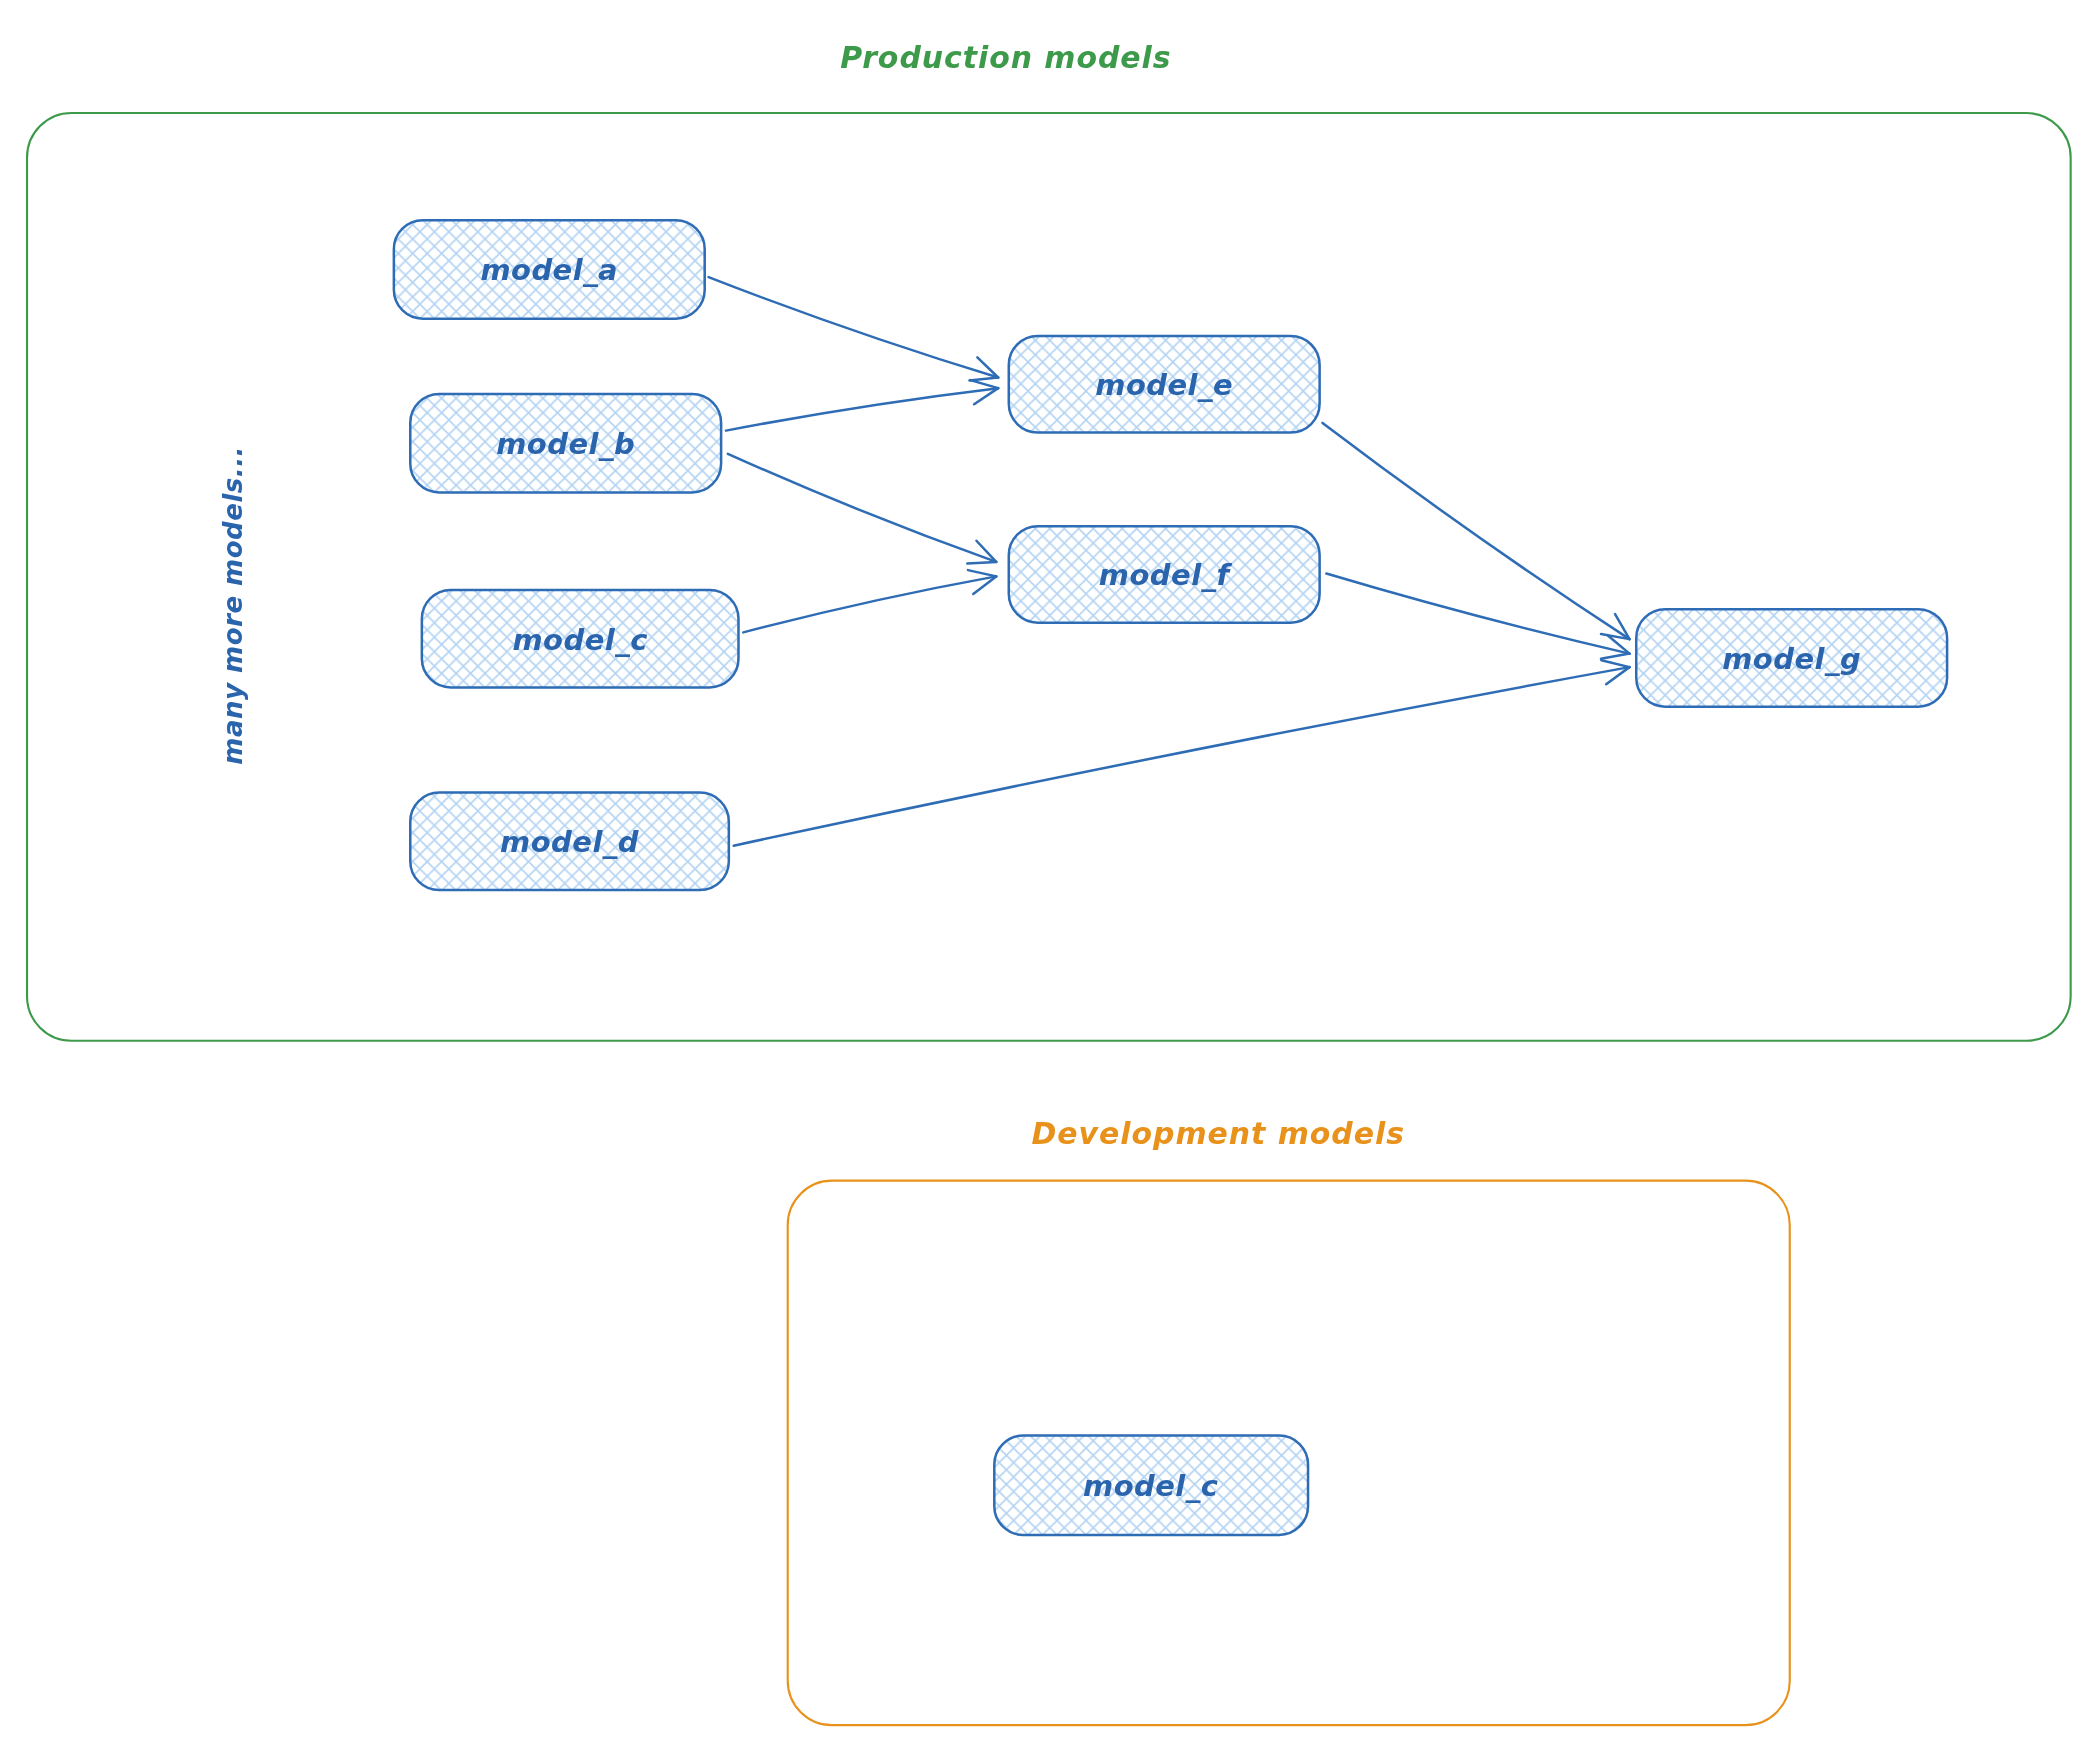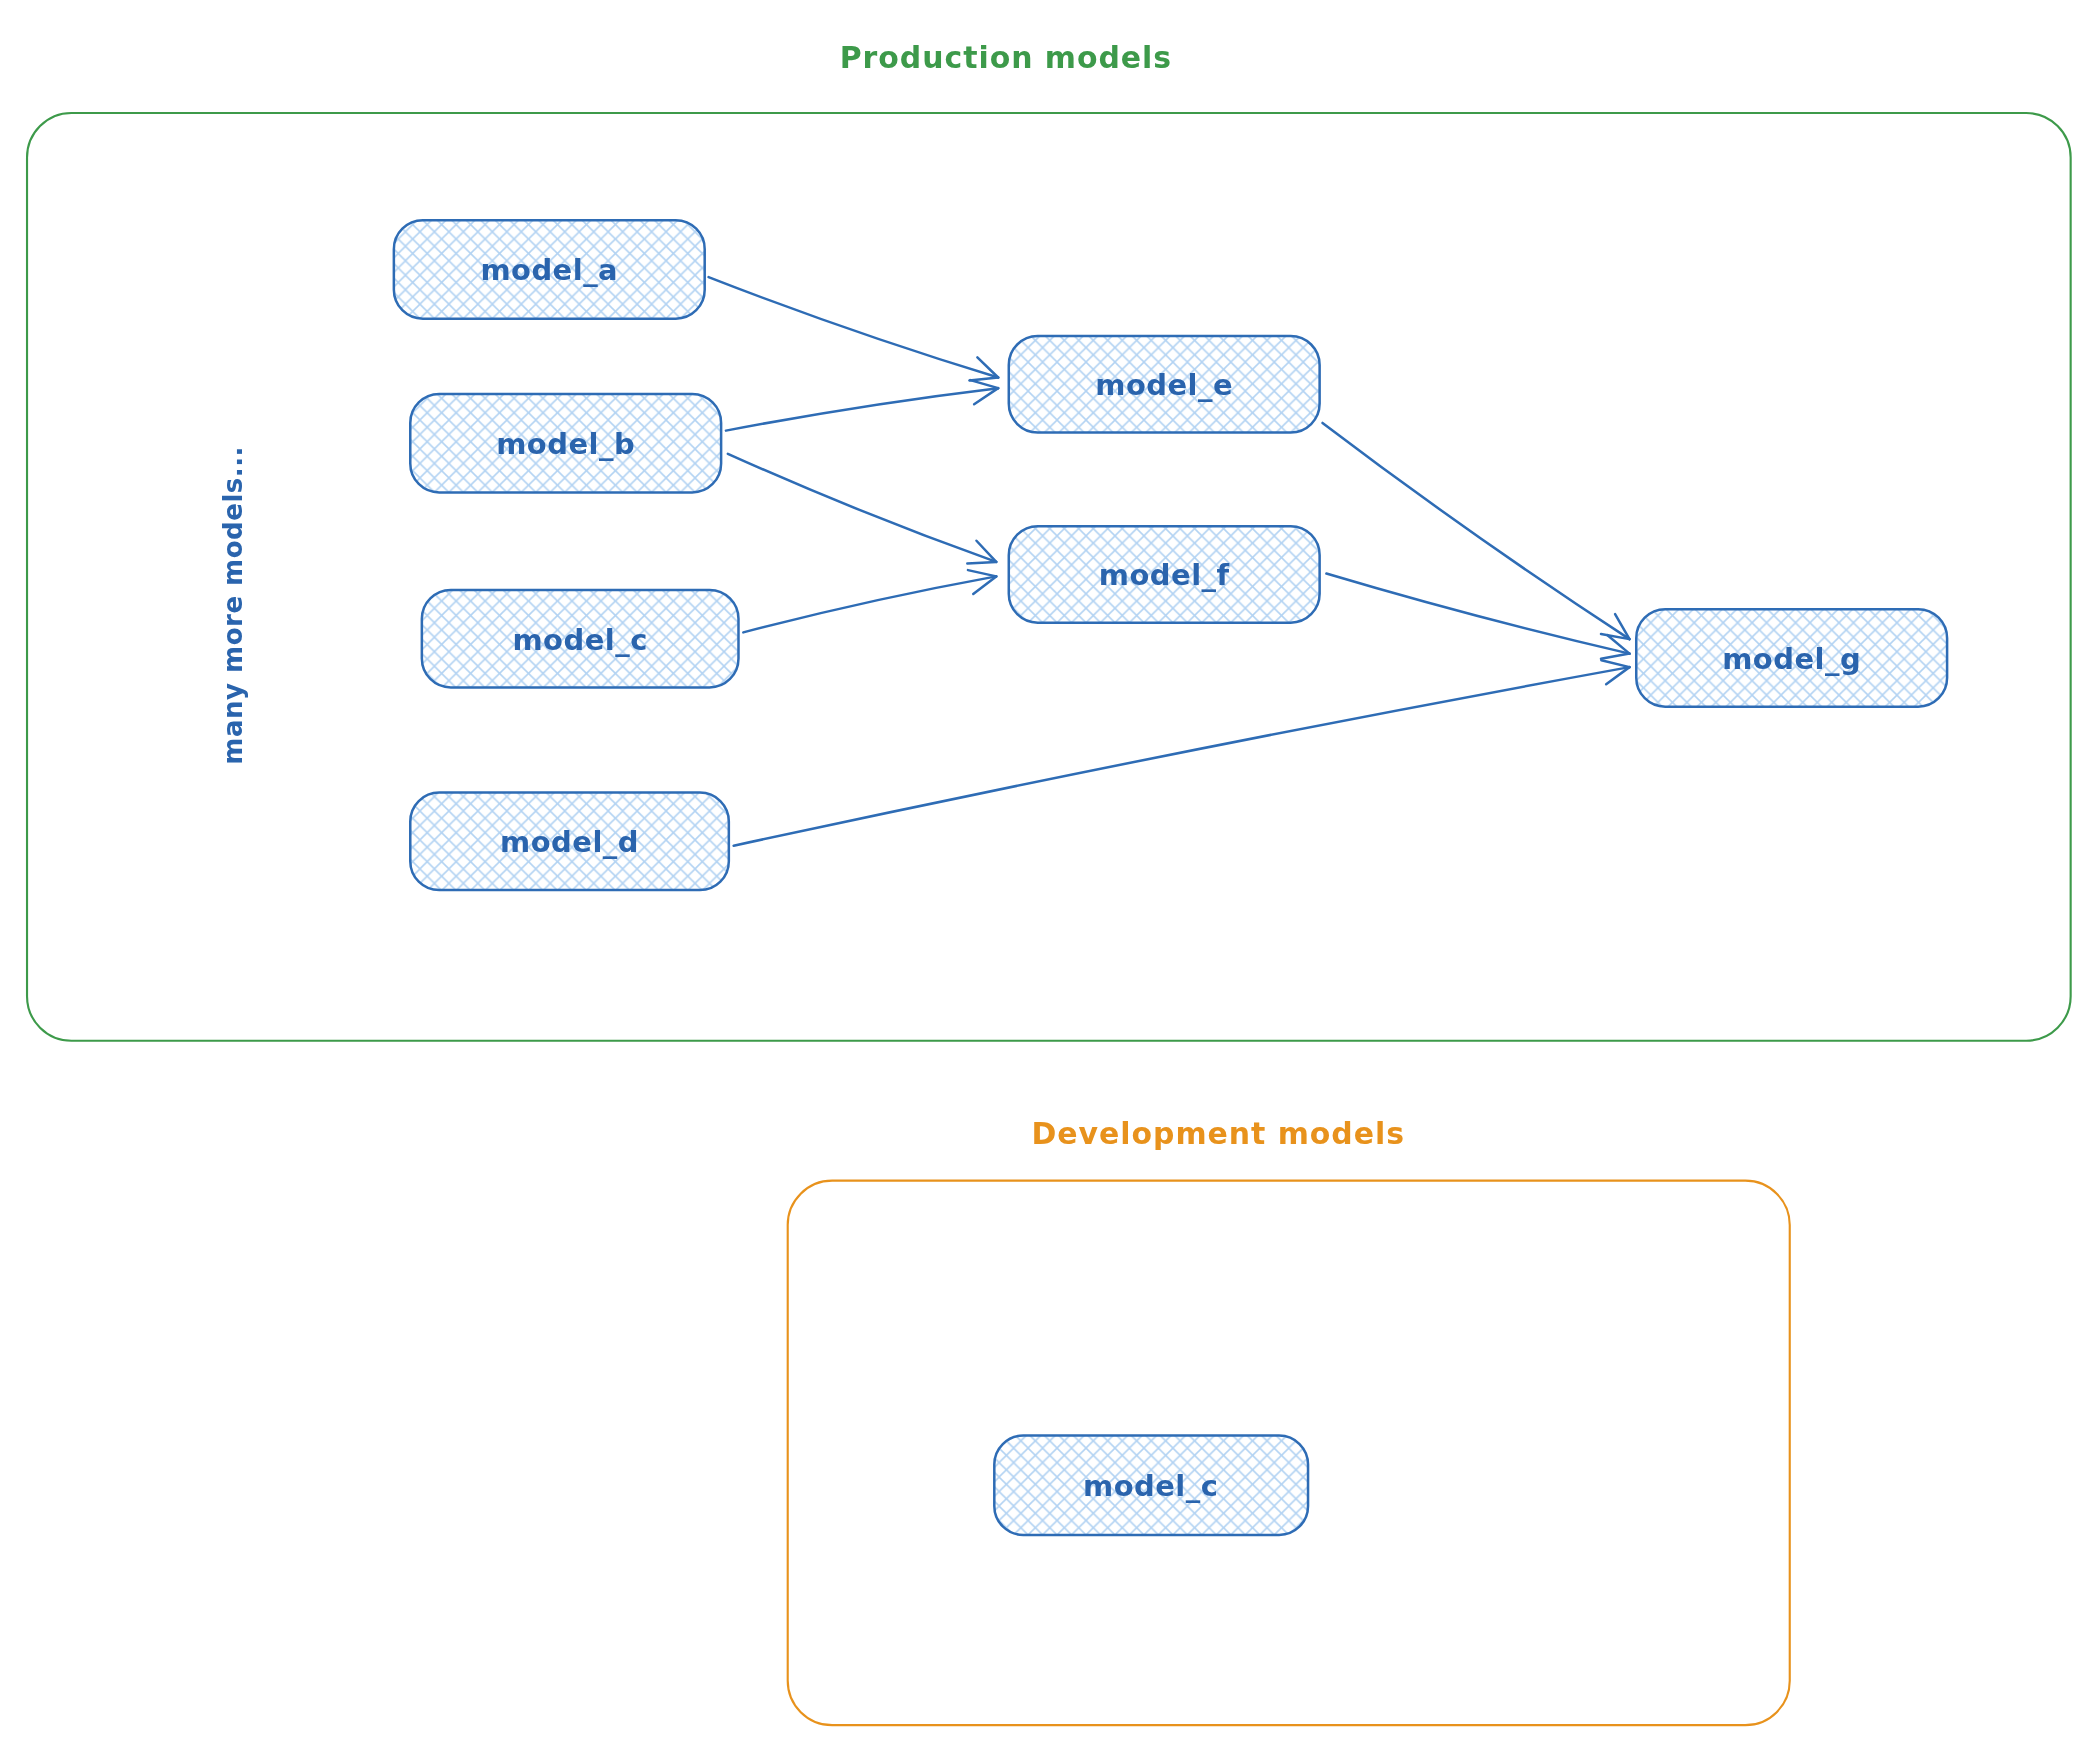--- a/index.html
+++ b/index.html
@@ -1,16 +1,16 @@
 <!DOCTYPE html>
 <html><head>
 <meta charset="utf-8">
 <style>
   html, body { margin: 0; padding: 0; background: #ffffff; }
-  .canvas-wrap { width: 2089px; height: 1759px; position: relative; background: #ffffff; }
+  .canvas-wrap { width: 2089px; height: 1759px; position: relative; background: #ffffff; font-style: italic; }
   svg { display: block; }
   text {
     font-family: "DejaVu Sans", "Liberation Sans", sans-serif;
   }
   .section-title {
     font-size: 31px;
     letter-spacing: 1px;
     font-weight: bold;
     text-anchor: middle;
   }

